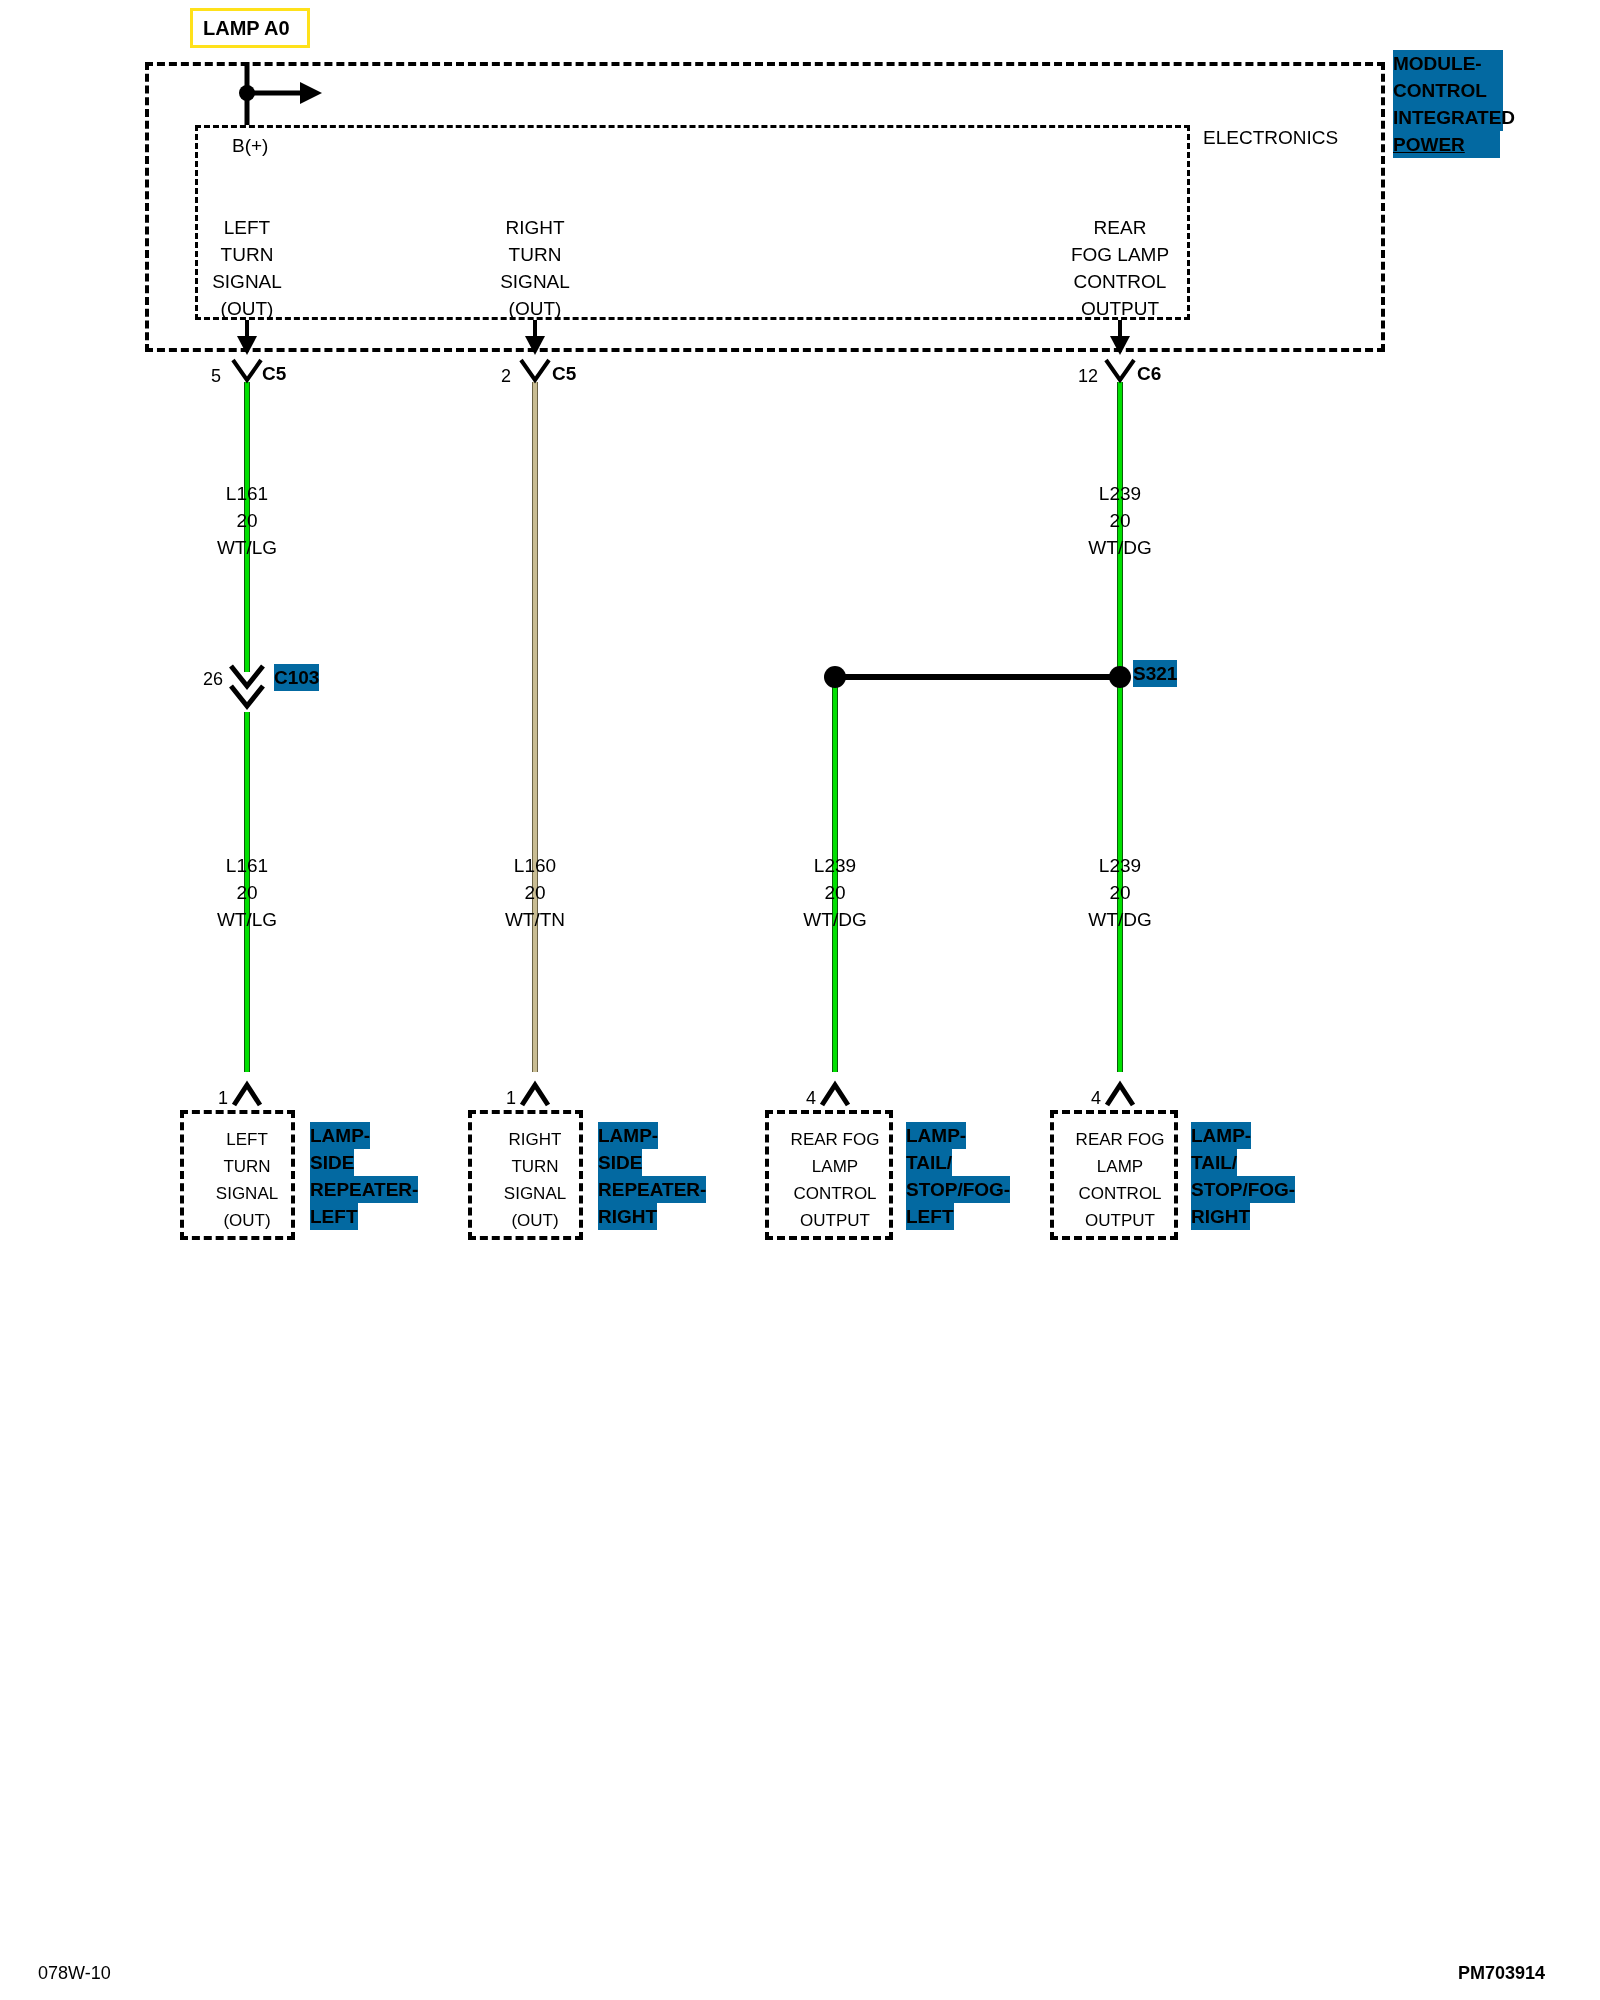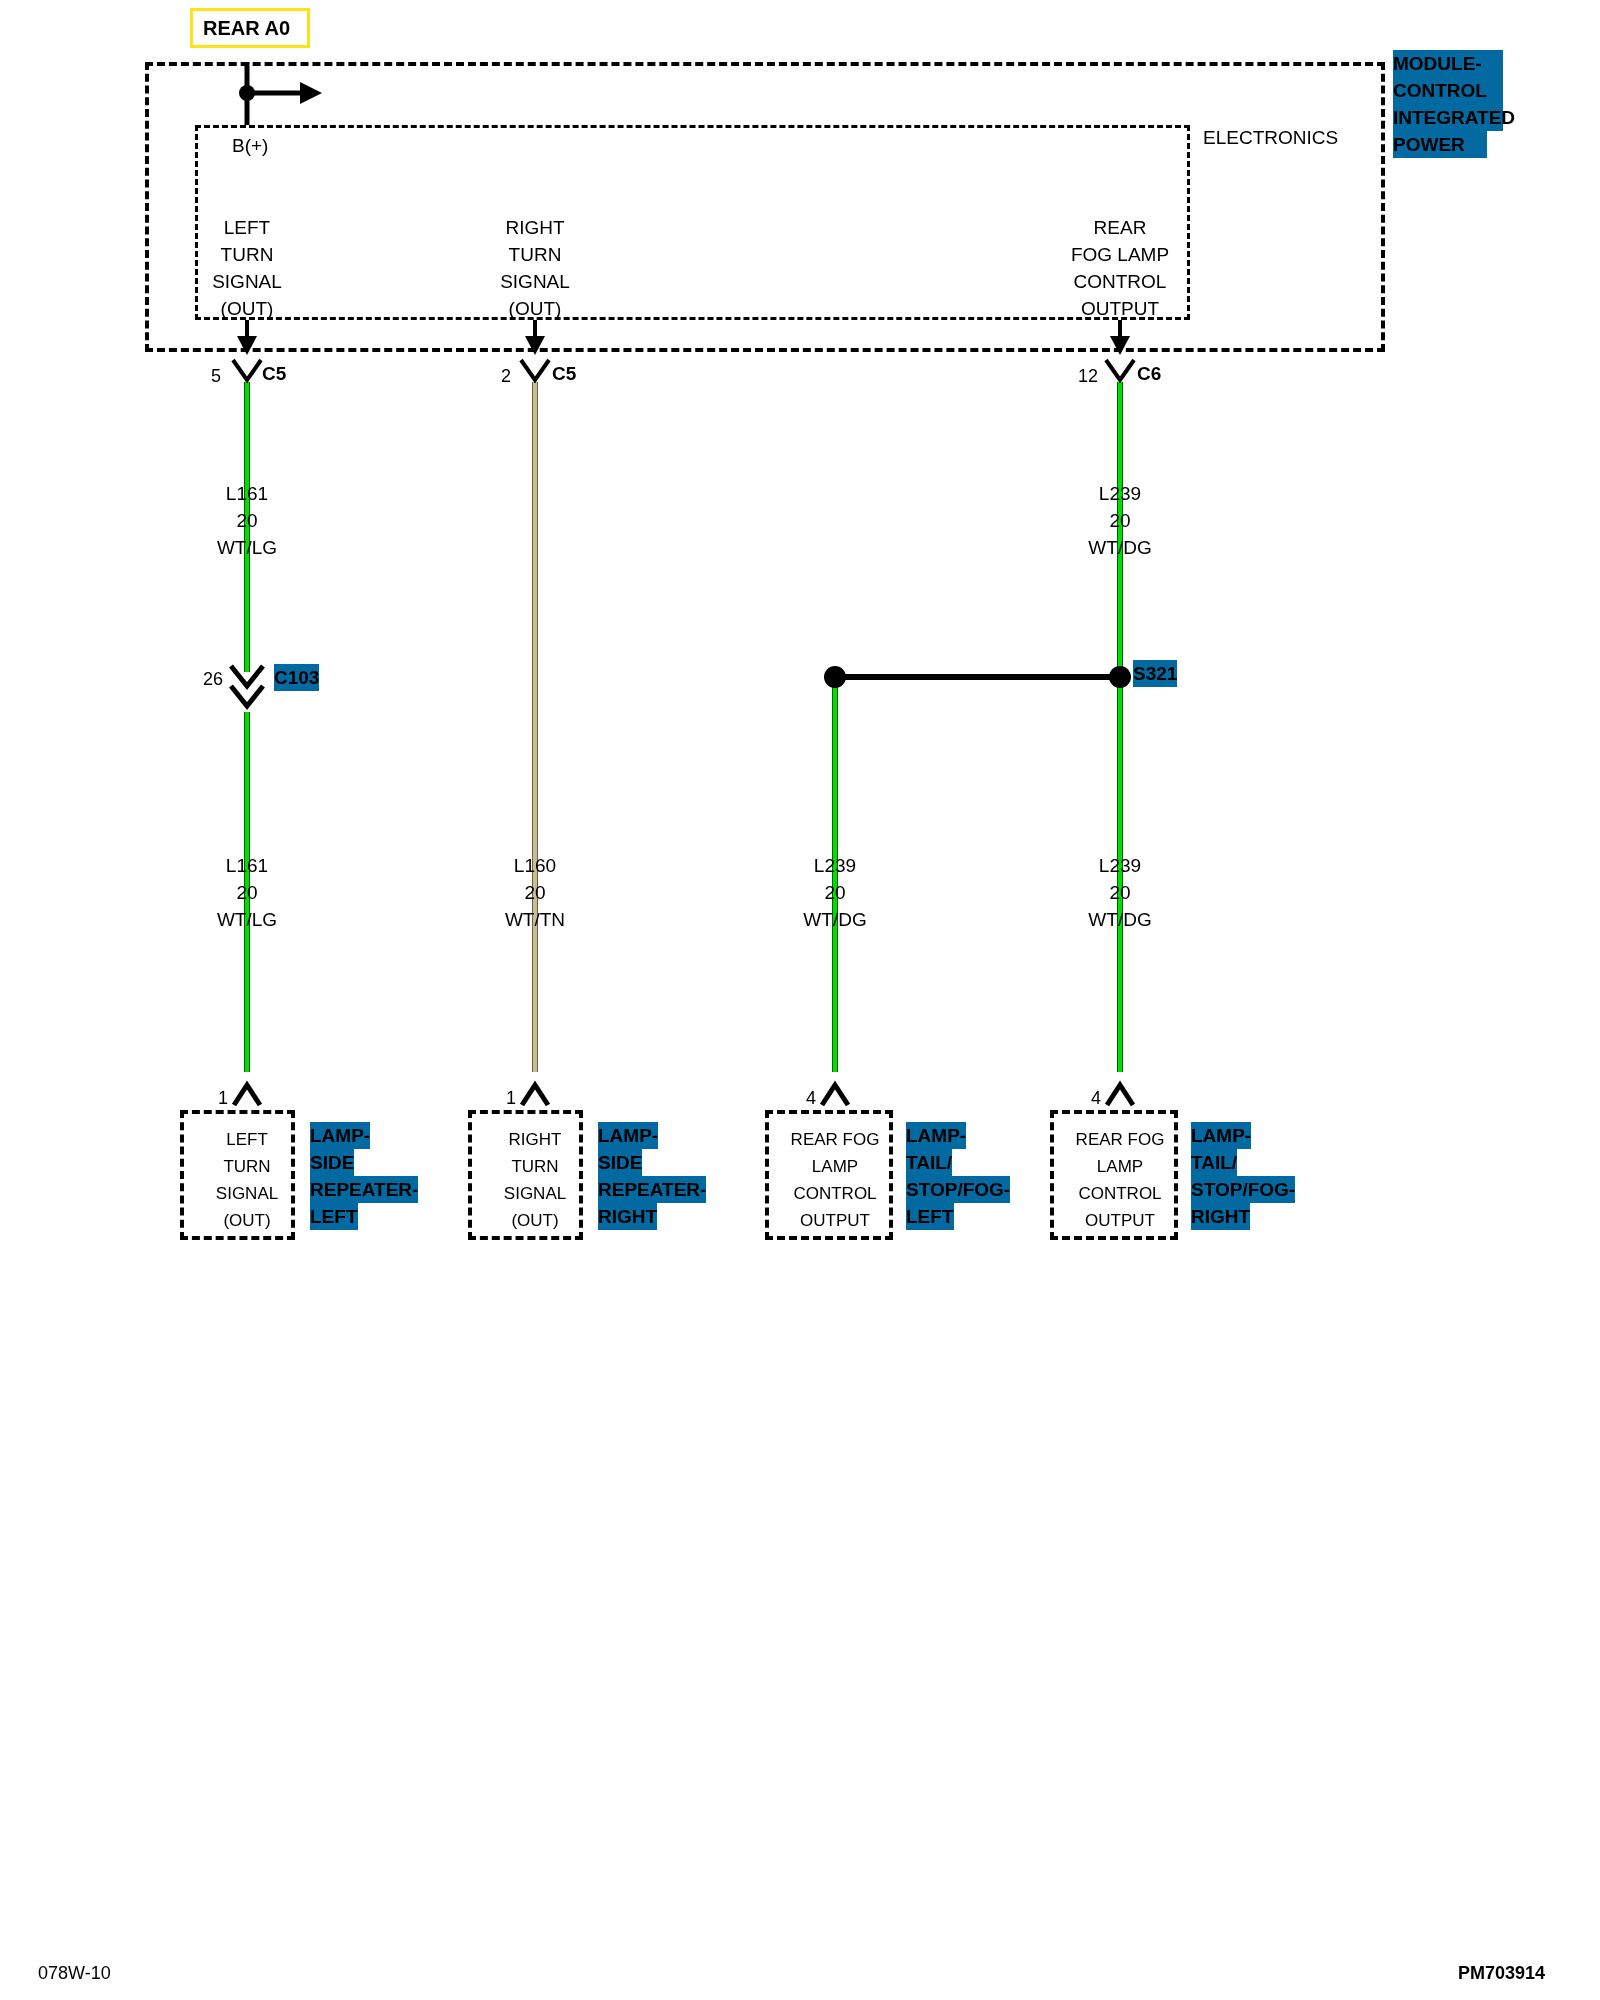--- a/index.html
+++ b/index.html
@@ -96,31 +96,31 @@
     font-size: 18px;
     color: #000;
   }
 </style>
 </head>
 <body>
 
 <div id="page">
 
   <div class="batt-box" style="left:190px; top:8px; width:120px; height:40px;">
-    <span>REAR A0</span>
+    <span>LAMP A0</span>
   </div>
 
   <div class="dash-outer" style="left:145px; top:62px; width:1240px; height:290px;"></div>
 
   <div class="dash-inner" style="left:195px; top:125px; width:995px; height:195px;"></div>
 
   <div class="txt bold hl" style="left:1393px; top:50px; width:110px;">MODULE-</div>
   <div class="txt bold hl" style="left:1393px; top:77px; width:110px;">CONTROL</div>
   <div class="txt bold hl" style="left:1393px; top:104px; width:110px;">INTEGRATED</div>
-  <div class="txt bold hl" style="left:1393px; top:131px; width:94px;">POWER</div>
+  <div class="txt bold hl" style="left:1393px; top:131px; width:107px;text-decoration:underline;">POWER</div>
 
   <div class="txt" style="left:1203px; top:124px;">ELECTRONICS</div>
 
   <div class="txt" style="left:232px; top:132px;">B(+)</div>
 
   <div class="txt center" style="left:247px; top:214px;">LEFT</div>
   <div class="txt center" style="left:247px; top:241px;">TURN</div>
   <div class="txt center" style="left:247px; top:268px;">SIGNAL</div>
   <div class="txt center" style="left:247px; top:295px;">(OUT)</div>
 

